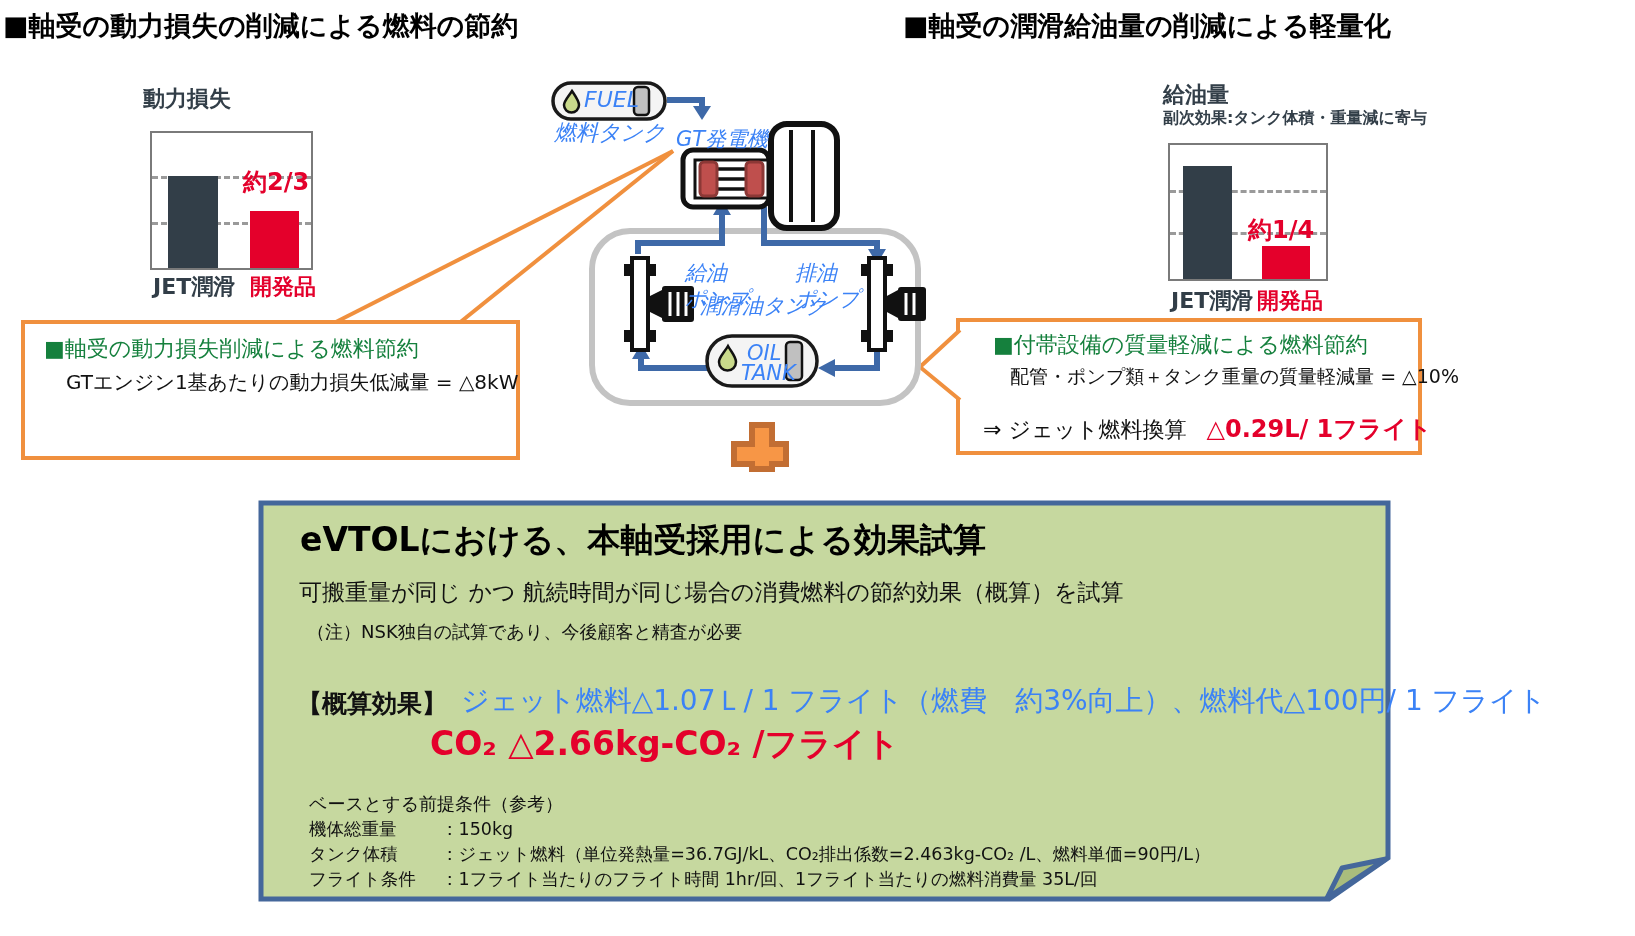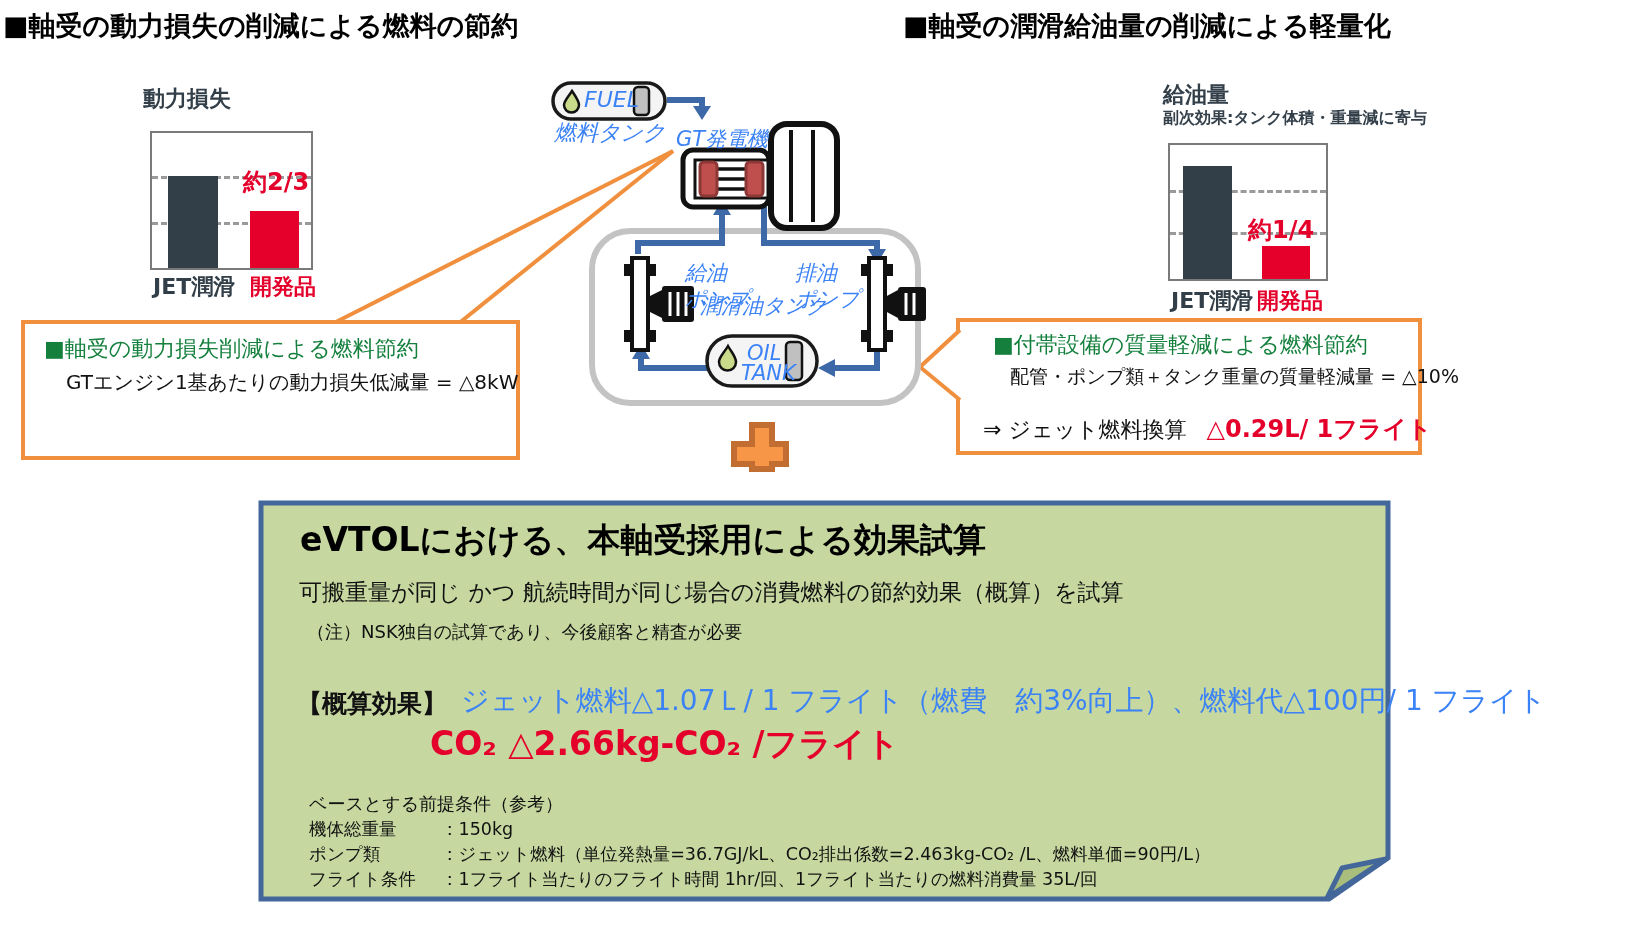--- a/index.html
+++ b/index.html
@@ -188,21 +188,21 @@
     <span class="sum-effect-label">【概算効果】</span>
     <span class="sum-effect-text">ジェット燃料△1.07Ｌ/ 1 フライト（燃費　約3%向上）、燃料代△100円/ 1 フライト</span>
   </div>
   <div class="abs sum-co2" style="left:430px;top:722px;">CO₂ △2.66kg-CO₂ /フライト</div>
   <div class="abs cond-title" style="left:309px;top:792px;">ベースとする前提条件（参考）</div>
   <div class="abs cond-row" style="left:309px;top:817px;">
     <span class="cond-label">機体総重量</span>
     <span>：150kg</span>
   </div>
   <div class="abs cond-row" style="left:309px;top:842px;">
-    <span class="cond-label">ポンプ類</span>
+    <span class="cond-label">タンク体積</span>
     <span>：ジェット燃料（単位発熱量=36.7GJ/kL、CO₂排出係数=2.463kg-CO₂ /L、燃料単価=90円/L）</span>
   </div>
   <div class="abs cond-row" style="left:309px;top:867px;">
     <span class="cond-label">フライト条件</span>
     <span>：1フライト当たりのフライト時間 1hr/回、1フライト当たりの燃料消費量 35L/回</span>
   </div>
 
 </div>
 
 </body></html>

